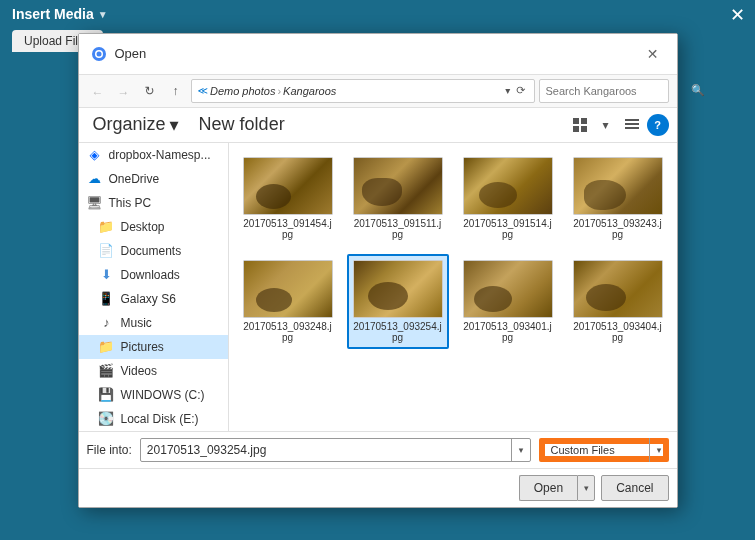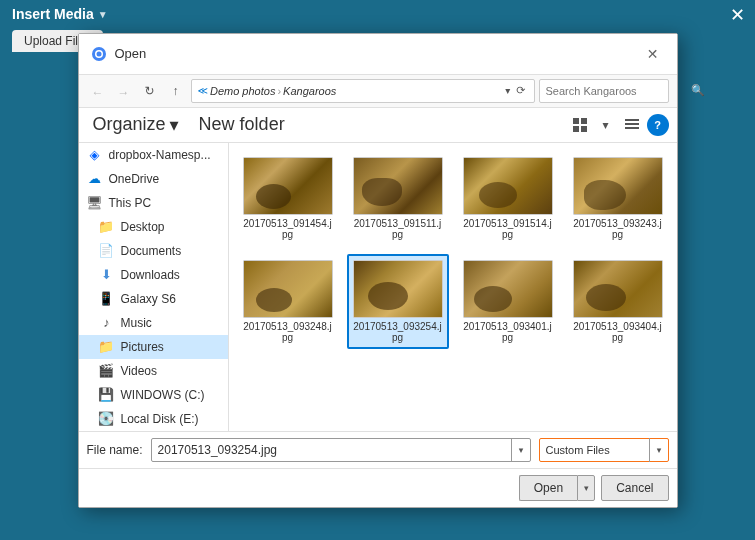--- a/index.html
+++ b/index.html
@@ -352,21 +352,21 @@
     }
 
     .filetype-select-wrapper {
       position: relative;
       width: 130px;
     }
 
     .filetype-select {
       width: 100%;
       height: 24px;
-      border: 1px solid #f97316;
+      border: 6px solid #f97316;
       border-radius: 2px;
       padding: 0 20px 0 6px;
       font-size: 11px;
       color: #333;
       outline: none;
       appearance: none;
       -webkit-appearance: none;
       background: white;
       cursor: pointer;
     }
@@ -712,21 +712,21 @@
           <div class="file-item">
             <div class="file-thumbnail thumb-8" style="width:90px;height:58px;border-radius:1px;position:relative;">
               <div style="position:absolute;bottom:6px;left:12px;width:40px;height:27px;border-radius:50%;background:rgba(62,40,6,0.55);"></div>
             </div>
             <span class="file-name">20170513_093404.jpg</span>
           </div>
         </div>
       </div>
 
       <div class="bottom-bar">
-        <span class="filename-label">File name:</span>
+        <span class="filename-label">File into:</span>
         <div class="filename-input-wrapper">
           <input class="filename-input" type="text" value="20170513_093254.jpg" style="">
           <div class="filename-dropdown-btn">▾</div>
         </div>
         <div class="filetype-select-wrapper">
           <select class="filetype-select">
             <option>Custom Files</option>
           </select>
           <div class="filetype-dropdown-btn">▾</div>
         </div>

